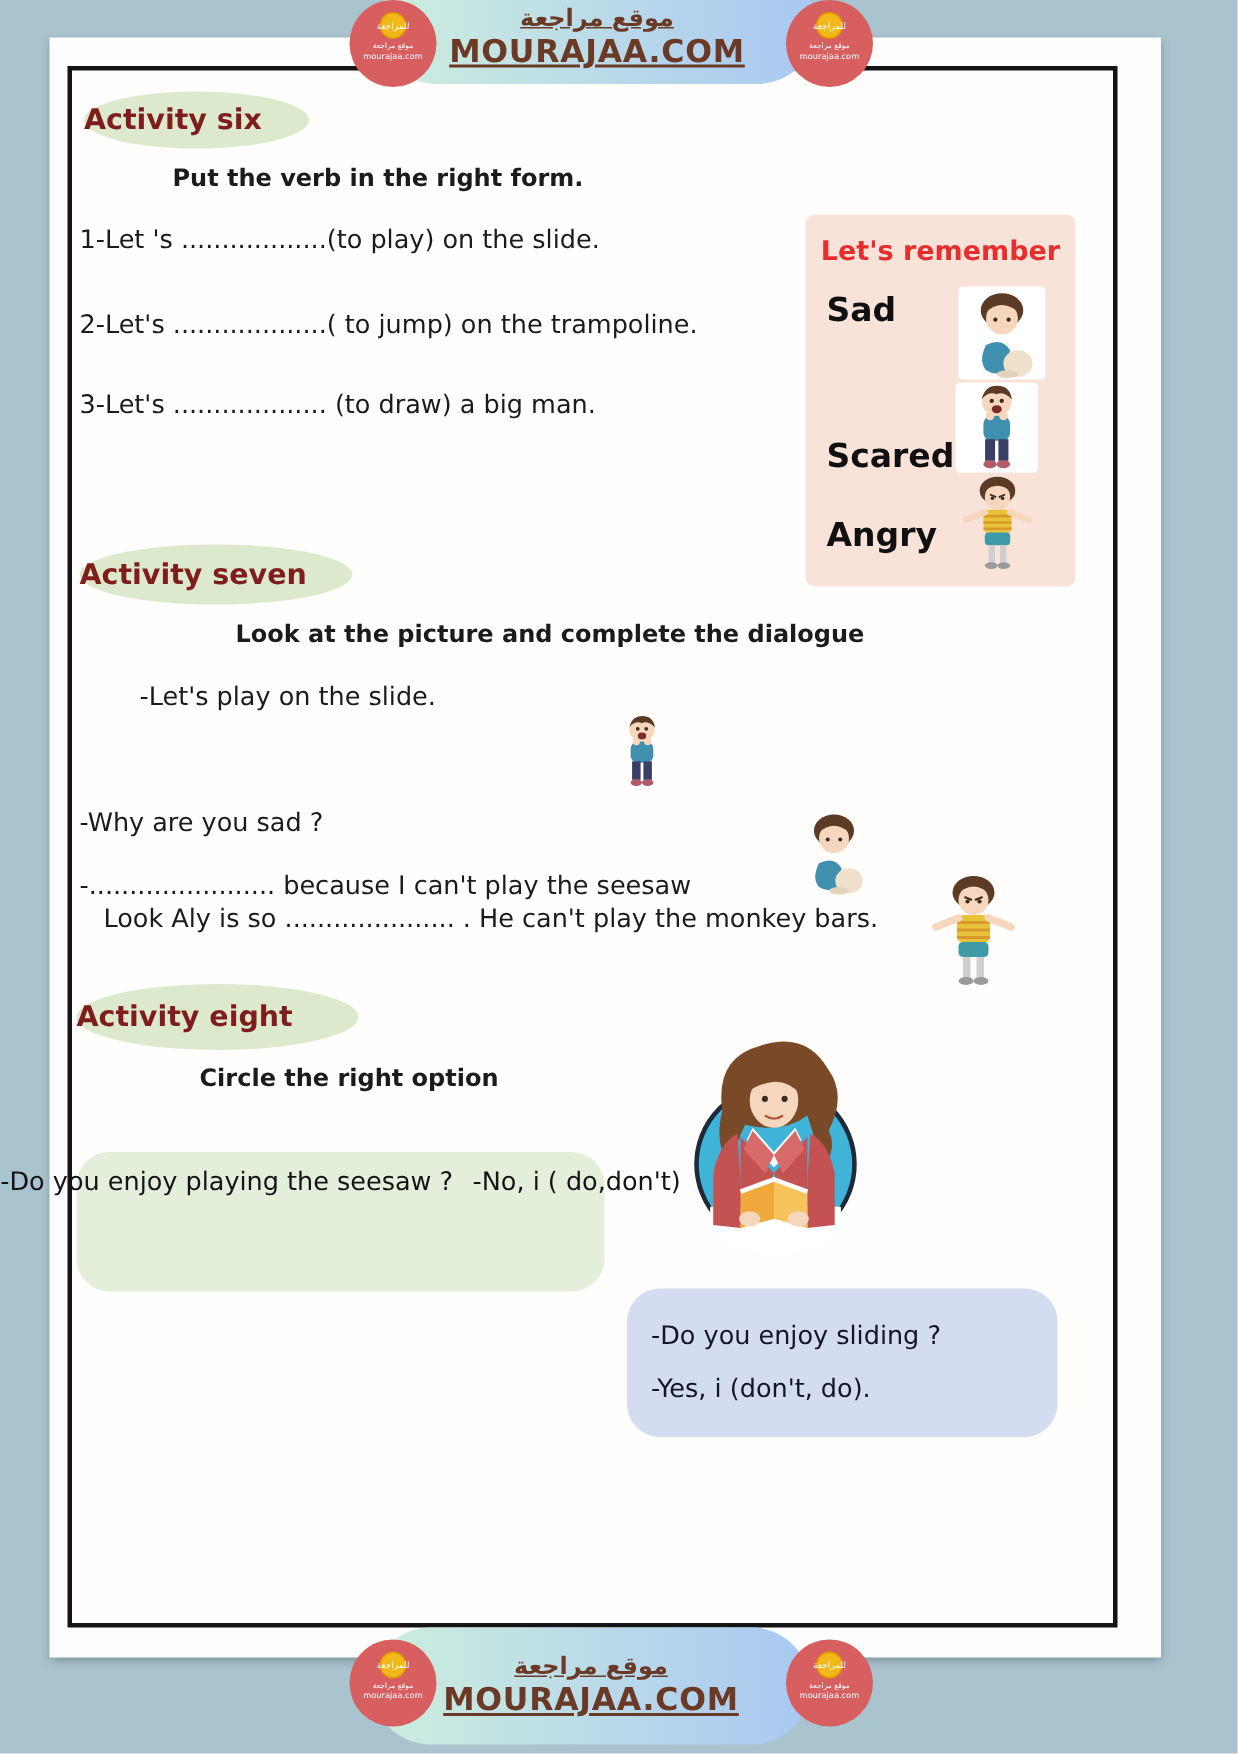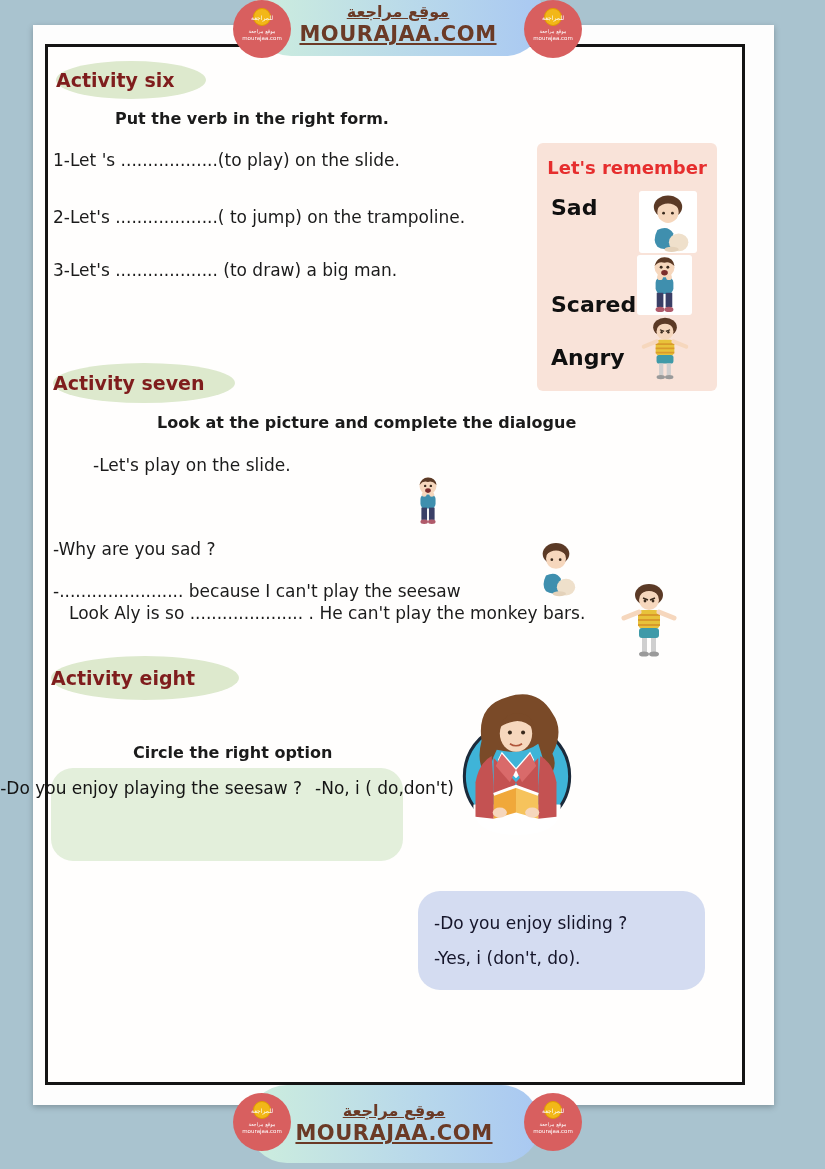--- a/index.html
+++ b/index.html
@@ -225,21 +225,21 @@
       <rect x="23" y="55" width="5" height="14" fill="#cfcfcf"></rect>
       <rect x="32" y="55" width="5" height="14" fill="#cfcfcf"></rect>
       <ellipse cx="25" cy="71" rx="5" ry="2.6" fill="#9a9a9a"></ellipse>
       <ellipse cx="35" cy="71" rx="5" ry="2.6" fill="#9a9a9a"></ellipse>
     </svg>
   </div>
 
   <div class="abs oval" style="left:3px; top:609px; width:188px; height:44px;">
     <span>Activity eight</span>
   </div>
-  <div class="abs instr" style="left:85px; top:662px;margin-top:34px;">Circle the right option</div>
+  <div class="abs instr" style="left:85px; top:662px;">Circle the right option</div>
 
   <div class="figure" style="left:403px; top:638px; width:132px; height:162px;">
     <svg viewBox="0 0 130 160" width="132" height="162">
       <circle cx="65" cy="90" r="52" fill="#3fb4d8" stroke="#1c2a3a" stroke-width="3"></circle>
       <path d="M65 148 Q20 148 22 118 L108 118 Q110 148 65 148 Z" fill="#fff"></path>
 
       <path d="M30 55 Q25 20 55 12 Q85 2 100 28 Q112 45 100 68 Q106 80 96 92 Q90 70 86 58 Q70 70 45 64 Q38 78 36 92 Q24 78 30 55 Z" fill="#7a4a28"></path>
 
       <ellipse cx="64" cy="48" rx="16" ry="18" fill="#f6d7bd"></ellipse>
       <path d="M48 42 Q52 28 66 28 Q80 28 82 44 Q72 34 62 36 Q52 38 48 42 Z" fill="#7a4a28"></path>
@@ -263,21 +263,21 @@
       <ellipse cx="48" cy="126" rx="7" ry="5" fill="#f6d7bd"></ellipse>
       <ellipse cx="80" cy="126" rx="7" ry="5" fill="#f6d7bd"></ellipse>
     </svg>
   </div>
 
   <div class="abs gbox" style="left:3px; top:721px;">
     <div class="dline">-Do you enjoy playing the seesaw ?</div>
     <div class="dline">-No, i ( do,don't)</div>
   </div>
 
-  <div class="abs bbox" style="left:370px; top:812px;margin-top:32px;">
+  <div class="abs bbox" style="left:370px; top:812px;">
     <div class="dline">-Do you enjoy sliding ?</div>
     <div class="dline">-Yes, i (don't, do).</div>
   </div>
 
 </div>
 
 <div class="abs pill pill-top">
   <span class="ar">موقع مراجعة</span>
   <span class="site">MOURAJAA.COM</span>
 </div>

